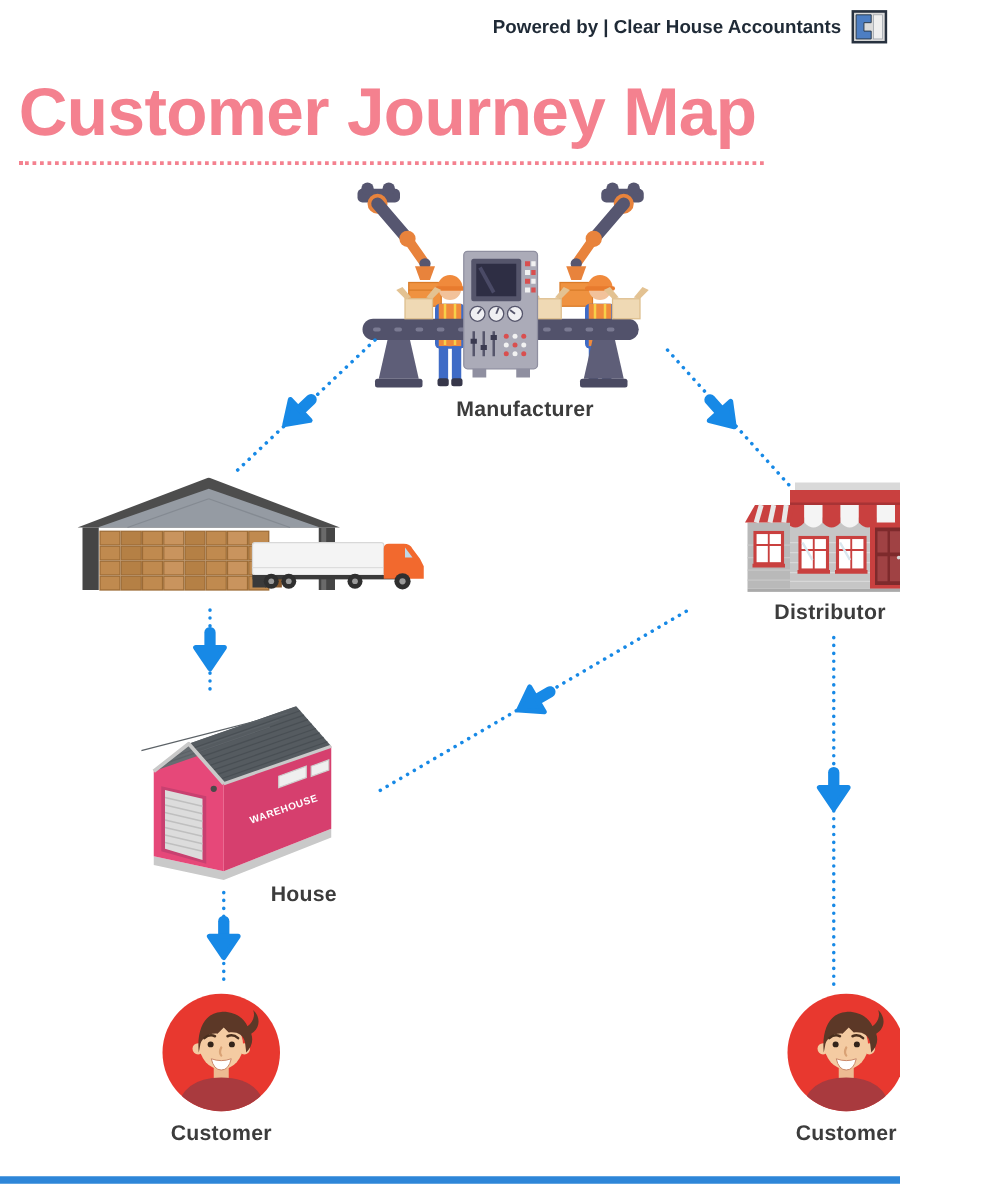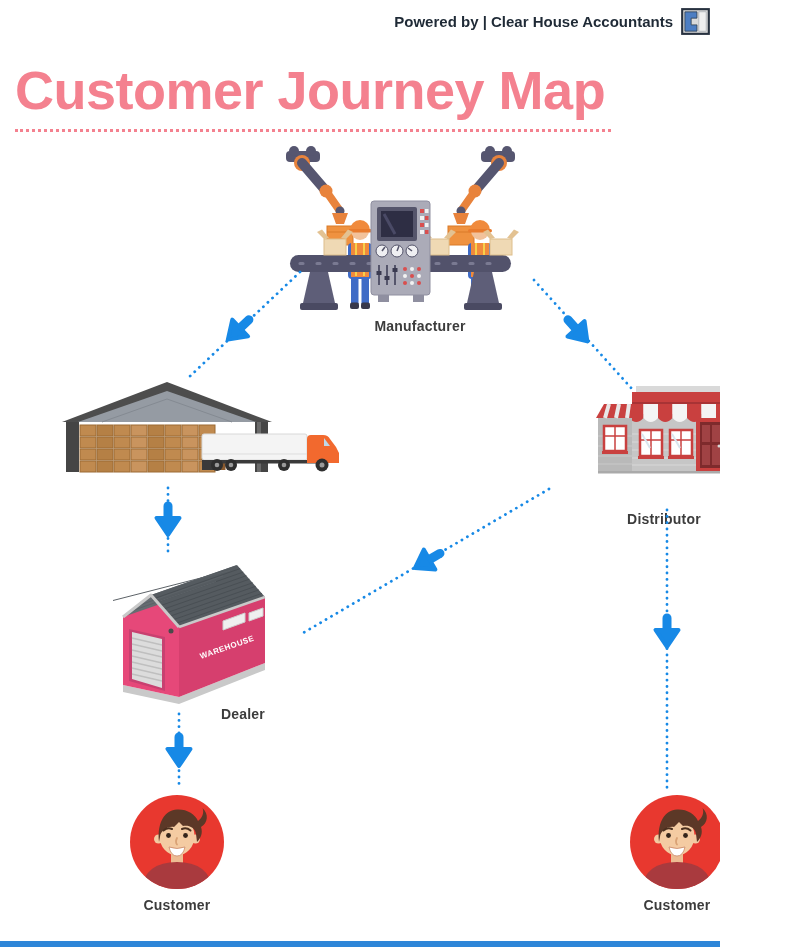--- a/index.html
+++ b/index.html
@@ -4,21 +4,21 @@
 <style>
   html,body{margin:0;padding:0;background:#fff;}
   .page{position:relative;width:720px;height:950px;background:#ffffff;overflow:hidden;
         font-family:"Liberation Sans",sans-serif;}
   .header{position:absolute;top:8px;right:10px;display:flex;align-items:center;gap:8px;
           font-size:15px;font-weight:bold;color:#1F2A36;}
   .title{position:absolute;left:15px;top:62px;margin:0;font-size:54px;font-weight:bold;
          color:#F4818F;line-height:1.05;letter-spacing:-0.5px;display:inline-block;
          padding:0 6px 10px 0;border-bottom:3px dotted #F4818F;}
   .node{position:absolute;}
-  .node-label{position:absolute;width:200px;text-align:center;font-size:14px;font-weight:600;
+  .node-label{position:absolute;width:200px;text-align:center;font-size:17px;font-weight:600;
               color:#3C3C3C;letter-spacing:0.2px;}
   .overlay{position:absolute;left:0;top:0;pointer-events:none;}
   .footer-bar{position:absolute;left:0;top:941px;width:800px;height:6px;background:#2E86D8;}
   svg{display:block;}
 </style>
 </head>
 <body>
 
 <div class="page">
 
@@ -252,21 +252,21 @@
       <line x1="33" y1="20" x2="31" y2="34" stroke="#E8E8E8" stroke-width="4"></line>
       <g>
         <rect x="8" y="42" width="22" height="25" fill="#FFFFFF" stroke="#C9403F" stroke-width="2.5"></rect>
         <line x1="19" y1="42" x2="19" y2="67" stroke="#C9403F" stroke-width="1.5"></line>
         <line x1="8" y1="52" x2="30" y2="52" stroke="#C9403F" stroke-width="1.5"></line>
         <rect x="6" y="67" width="26" height="3" fill="#C9403F"></rect>
       </g>
       <rect x="2" y="87" width="133" height="2.5" fill="#AAAAAA"></rect>
     </svg>
   </div>
-  <div class="node-label" style="left:564px;top:480px;margin-top:31px;">Distributor</div>
+  <div class="node-label" style="left:564px;top:480px;">Distributor</div>
 
   <div class="node" style="left:113px;top:563px;">
     <svg width="165" height="148" viewBox="0 0 165 148">
 
       <path d="M10,122 L66,134 L152,100 L152,107 L66,141 L10,129 Z" fill="#C9C9C9"></path>
 
       <polygon points="66,64 152,34 152,100 66,134" fill="#D63F6E"></polygon>
 
       <polygon points="10,54 38,32 66,64 66,134 10,122" fill="#E64879"></polygon>
 
@@ -305,21 +305,21 @@
         </g>
       </g>
       <circle cx="58" cy="68" r="2.5" fill="#4A4A4A"></circle>
 
       <polygon points="110,58 132,50 132,59 110,67" fill="#EFEFEF" stroke="#CFCFCF"></polygon>
       <polygon points="136,50 150,45 150,53 136,58" fill="#EFEFEF" stroke="#CFCFCF"></polygon>
 
       <text transform="translate(88,96) rotate(-19)" font-size="8" font-weight="bold" fill="#FFFFFF" font-family="Liberation Sans, sans-serif" letter-spacing="0.5">WAREHOUSE</text>
     </svg>
   </div>
-  <div class="node-label" style="left:143px;top:706px;">Dealer</div>
+  <div class="node-label" style="left:143px;top:706px;">House</div>
 
   <div class="node" style="left:129px;top:794px;">
     <svg width="96" height="96" viewBox="0 0 96 96">
       <defs>
           <clipPath id="avclipL">
             <circle cx="48" cy="48" r="47"></circle>
           </clipPath>
         </defs>
       <circle cx="48" cy="48" r="47" fill="#E8382F"></circle>
       <g clip-path="url(#avclipL)">

